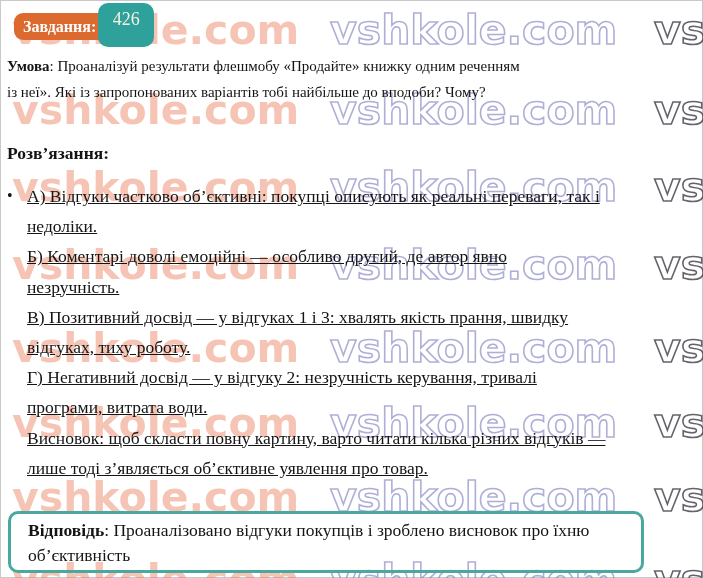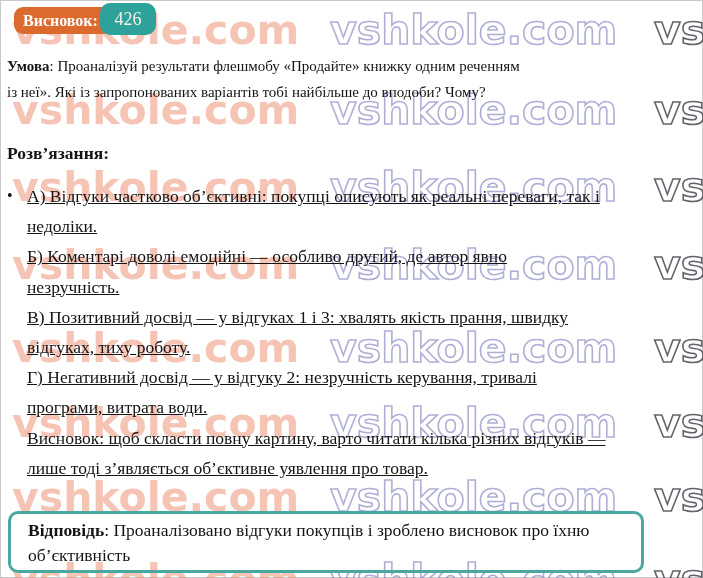--- a/index.html
+++ b/index.html
@@ -25,21 +25,21 @@
   
   .content{position:absolute;inset:0;z-index:1;}
   .badge-row{position:absolute;top:3px;left:14px;display:flex;align-items:center;}
   .task-label{
     background:var(--orange);color:#fff;font-weight:700;font-size:16px;
     height:27px;line-height:27px;padding:0 14px 0 9px;border-radius:9px;
     margin-top:3px;
   }
   .task-number{
     background:var(--teal);color:#f7f0e4;font-size:18px;text-align:center;
-    height:32px;line-height:32px;min-width:56px;border-radius:10px;
+    height:44px;line-height:32px;min-width:56px;border-radius:10px;
     margin-left:-12px;box-shadow:0 0 0 0 transparent;
   }
   .umova{position:absolute;top:53px;left:7px;width:692px;
          font-size:15px;line-height:26px;}
   .b{font-weight:700;}
   .solution-heading{position:absolute;top:143px;left:7px;
                     font-size:17.5px;font-weight:700;}
   .solution-list{position:absolute;top:181px;left:7px;width:690px;
                  display:flex;font-size:17.5px;line-height:30.2px;}
   .bullet{width:20px;flex:0 0 20px;font-size:16px;}
@@ -95,21 +95,21 @@
     <div class="wm-row" style="top:560px">
         <span class="wm-salmon">vshkole.com</span>
         <span class="wm-outline">vshkole.com</span>
         <span class="wm-vs">vs</span>
       </div>
   </div>
 
   <div class="content">
 
     <div class="badge-row">
-      <span class="task-label">Висновок:</span>
+      <span class="task-label">Завдання:</span>
       <span class="task-number">426</span>
     </div>
 
     <div class="umova">
       <div><span class="b">Умова</span><span>: Проаналізуй результати флешмобу «Продайте» книжку одним реченням</span></div>
       <div>із неї». Які із запропонованих варіантів тобі найбільше до вподоби? Чому?</div>
     </div>
 
     <div class="solution-heading">Розв’язання:</div>
 

